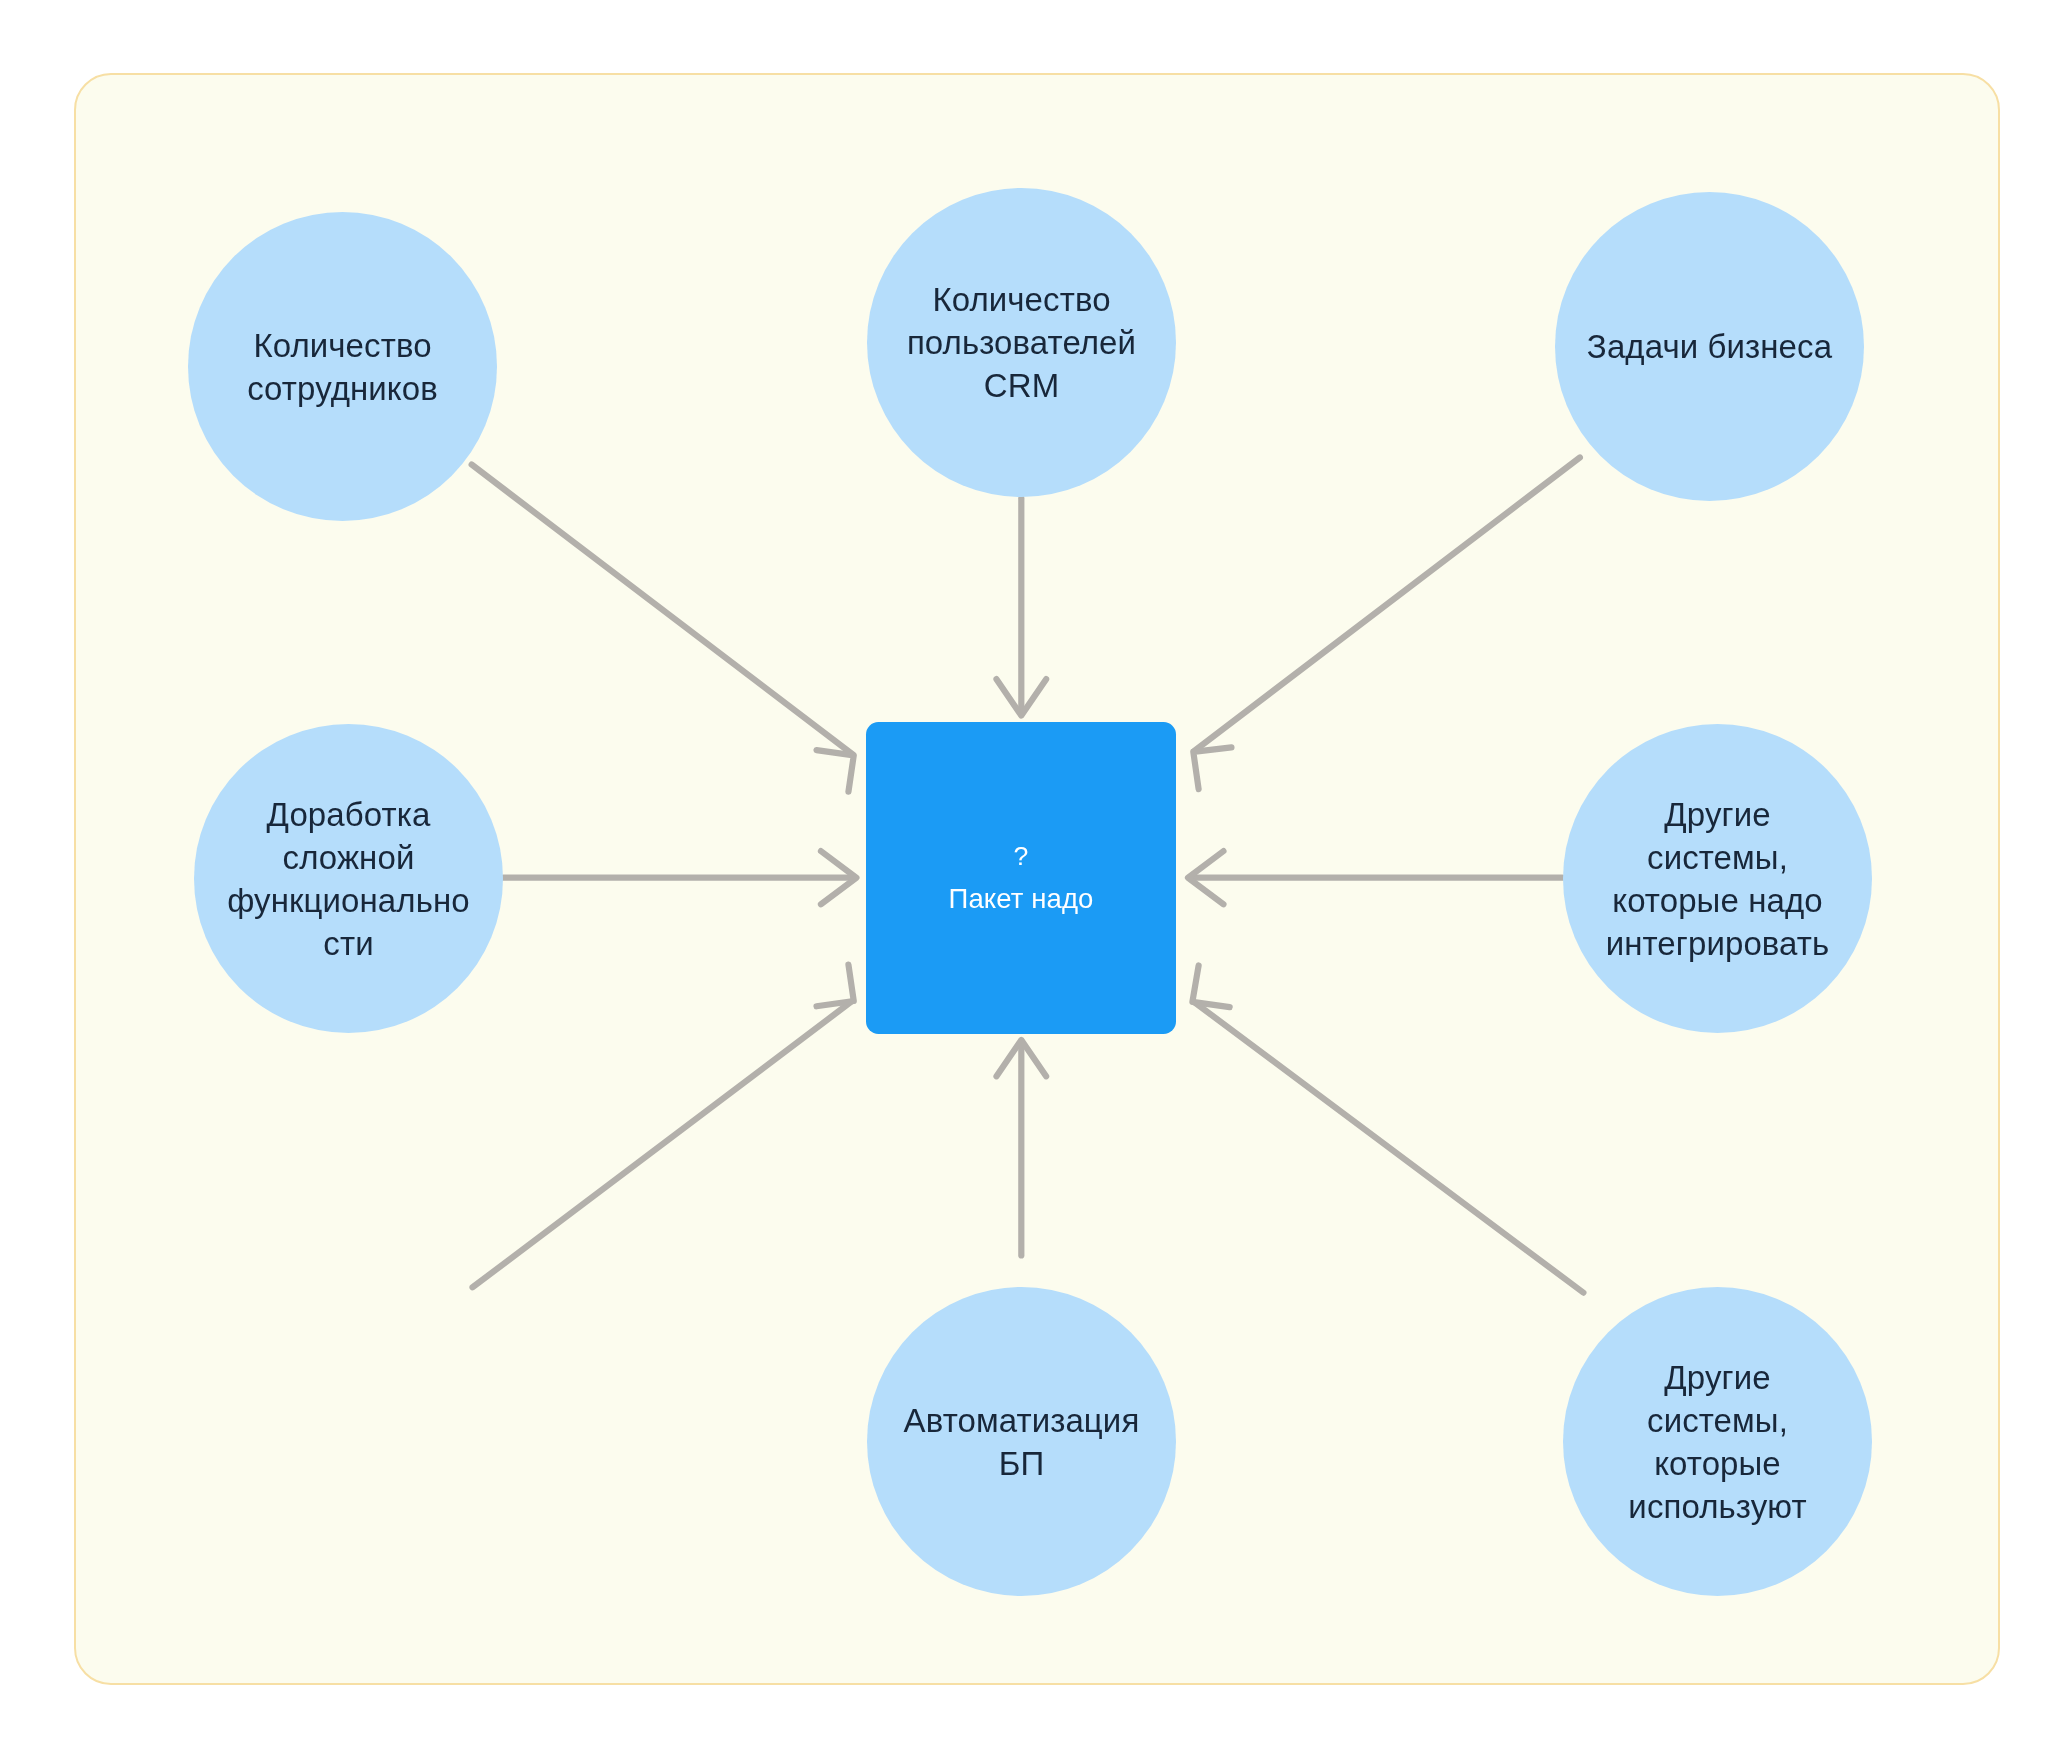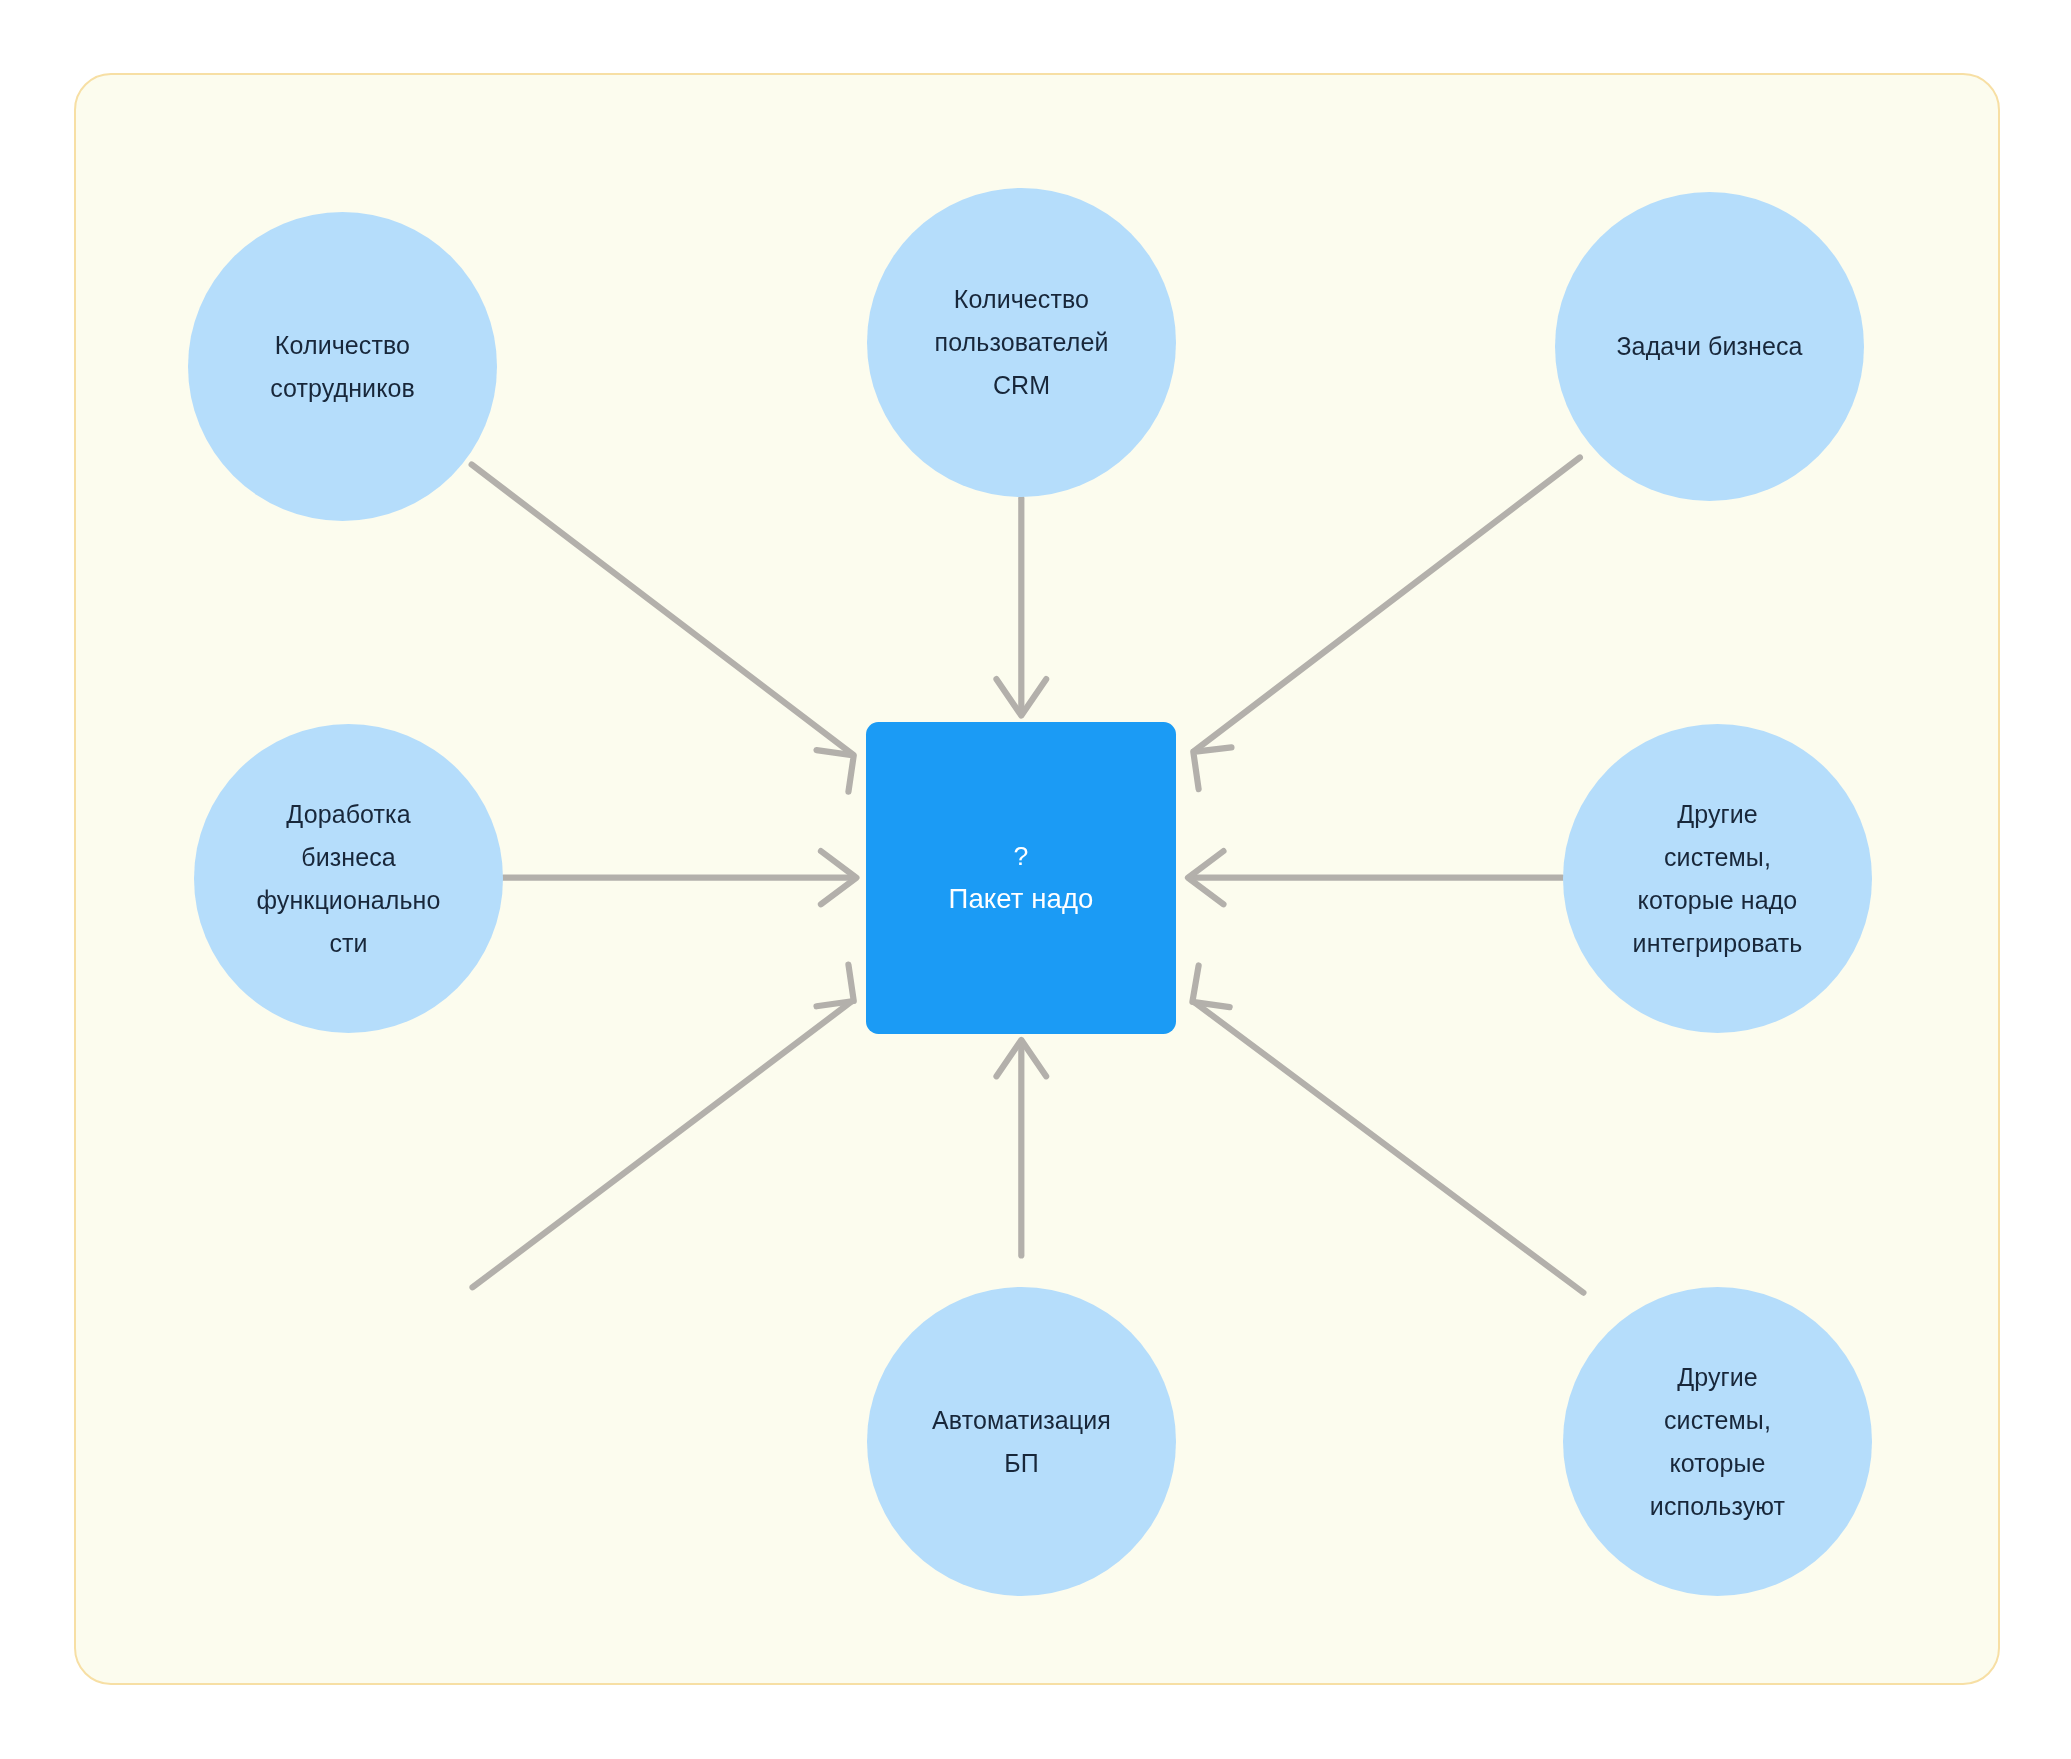--- a/index.html
+++ b/index.html
@@ -49,21 +49,21 @@
     position: absolute;
     border-radius: 50%;
     background: #b5ddfb;
     display: flex;
     align-items: center;
     justify-content: center;
     box-sizing: border-box;
   }
   .node-circle .node-label {
     color: #18273a;
-    font-size: 25px;
+    font-size: 33px;
     line-height: 43px;
     text-align: center;
     white-space: pre-line;
     letter-spacing: 0.1px;
   }
 
   
   #center-node {
     position: absolute;
     left: 866px;
@@ -154,21 +154,21 @@
 пользователей
 CRM</span>
   </div>
 
   <div class="node-circle" style="left:1555px; top:192px;  width:309px; height:309px;">
     <span class="node-label">Задачи бизнеса</span>
   </div>
 
   <div class="node-circle" style="left:194px;  top:724px;  width:309px; height:309px;">
     <span class="node-label">Доработка
-бизнеса
+сложной
 функционально
 сти</span>
   </div>
 
   <div class="node-circle" style="left:1563px; top:724px;  width:309px; height:309px;">
     <span class="node-label">Другие
 системы,
 которые надо
 интегрировать</span>
   </div>

